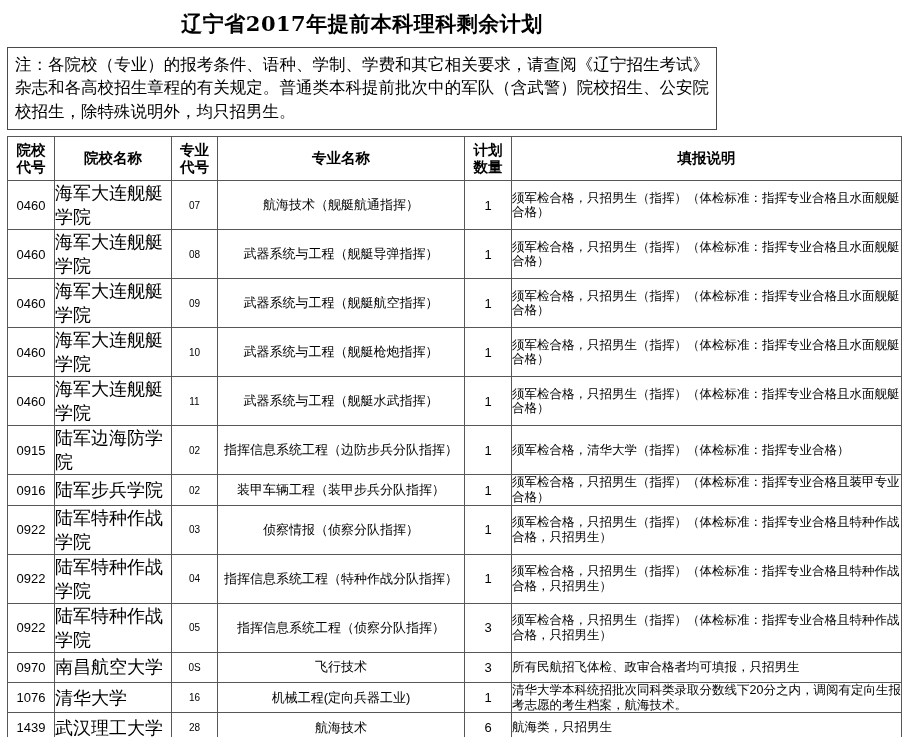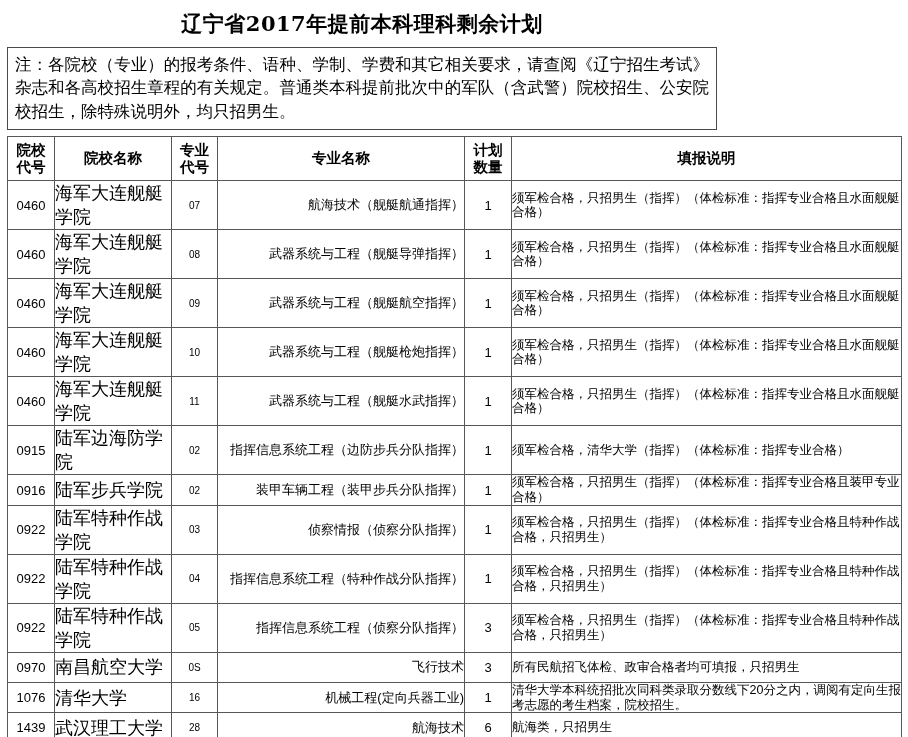--- a/index.html
+++ b/index.html
@@ -100,21 +100,21 @@
     font-size: 18px;
     padding-left: 5px;
     color: #000;
   }
   td.mcode {
     text-align: center;
     font-size: 10px;
     color: #000;
   }
   td.mname {
-    text-align: right;
+    text-align: center;
     font-size: 13px;
     padding-left: 6px;
     color: #000;
   }
   td.qty {
     text-align: center;
     font-size: 13px;
     color: #000;
   }
   td.desc {
@@ -267,21 +267,21 @@
             <td class="mname">飞行技术</td>
             <td class="qty">3</td>
             <td class="desc">所有民航招飞体检、政审合格者均可填报，只招男生</td>
           </tr>
           <tr class="r-mid">
             <td class="code">1076</td>
             <td class="name">清华大学</td>
             <td class="mcode">16</td>
             <td class="mname">机械工程(定向兵器工业)</td>
             <td class="qty">1</td>
-            <td class="desc">清华大学本科统招批次同科类录取分数线下20分之内，调阅有定向生报考志愿的考生档案，院校招生。</td>
+            <td class="desc">清华大学本科统招批次同科类录取分数线下20分之内，调阅有定向生报考志愿的考生档案，航海技术。</td>
           </tr>
           <tr class="r-mid">
             <td class="code">1439</td>
             <td class="name">武汉理工大学</td>
             <td class="mcode">28</td>
             <td class="mname">航海技术</td>
             <td class="qty">6</td>
             <td class="desc">航海类，只招男生</td>
           </tr>
         </tbody>

